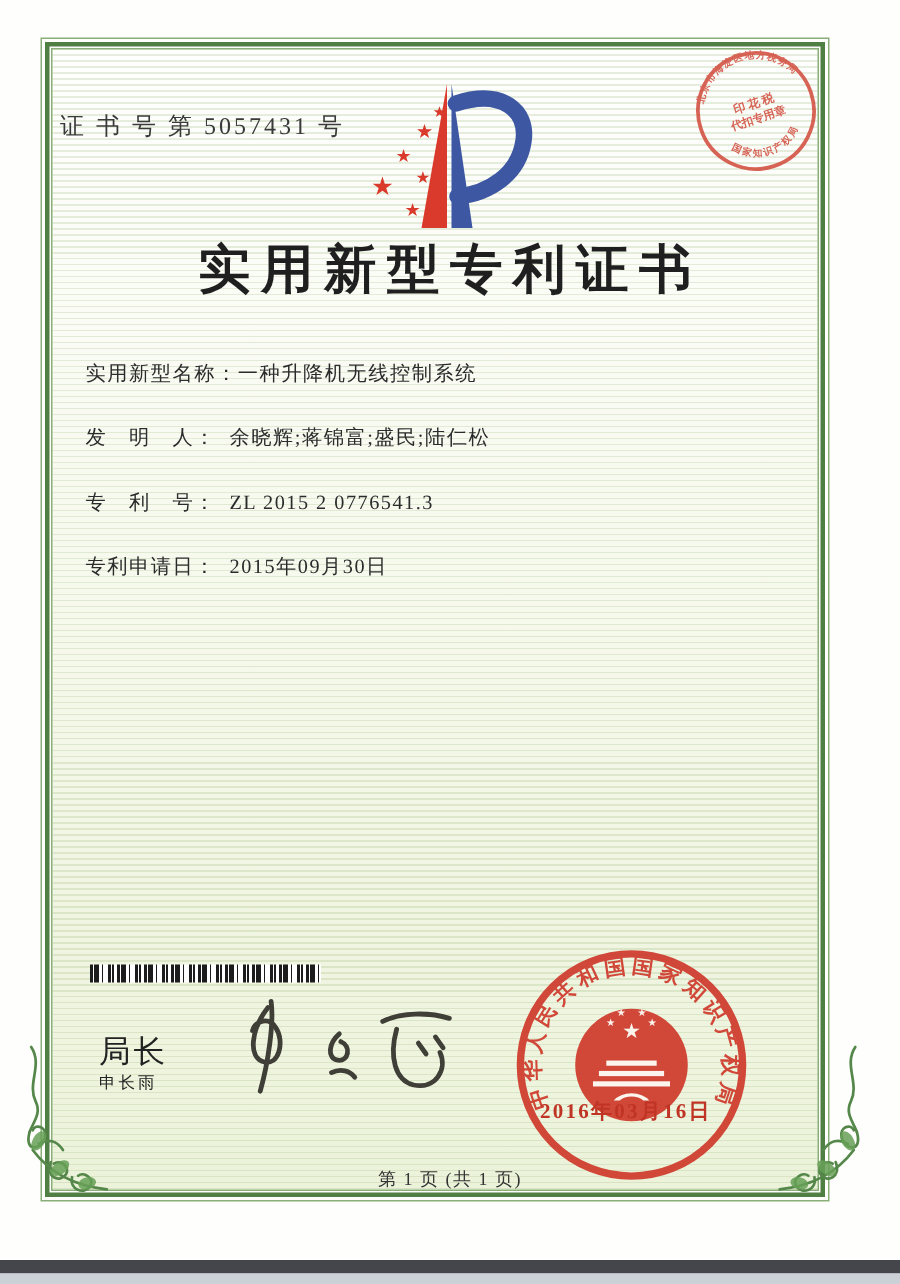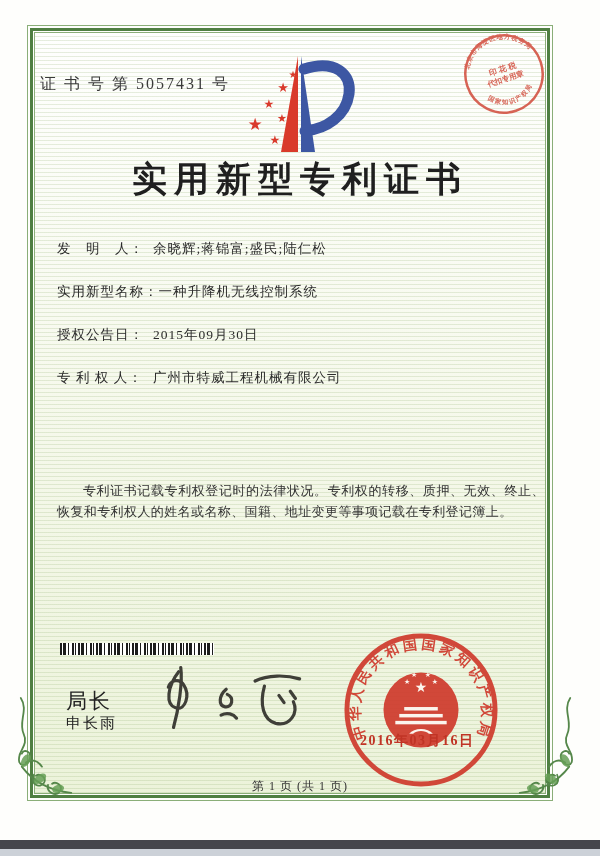--- a/index.html
+++ b/index.html
@@ -39,21 +39,21 @@
     text-align:justify;letter-spacing:.4px;}
 
   .barcode{position:absolute;left:60px;top:643px;width:154px;height:12px;
     background:repeating-linear-gradient(90deg,
       #1c1c1c 0 2px, #fff 2px 3px, #1c1c1c 3px 6px, #fff 6px 8px,
       #1c1c1c 8px 9px, #fff 9px 12px, #1c1c1c 12px 14px, #fff 14px 15px,
       #1c1c1c 15px 16px, #fff 16px 18px);}
 
   .signer-title{position:absolute;left:66px;top:687px;font-size:21px;color:#222;
     font-family:"Liberation Sans","DejaVu Sans",sans-serif;letter-spacing:2px;}
-  .signer-name{position:absolute;left:66px;top:714px;font-size:15px;color:#222;
+  .signer-name{position:absolute;left:66px;top:714px;font-size:11px;color:#222;
     font-family:"Liberation Sans","DejaVu Sans",sans-serif;letter-spacing:2px;}
   .signature{position:absolute;left:158px;top:660px;width:155px;height:75px;}
 
   .seal{position:absolute;left:342px;top:631px;width:158px;height:158px;opacity:.92;}
   .seal-date{position:absolute;left:360px;top:732px;font-size:14px;font-weight:bold;
     color:#c03425;letter-spacing:1.5px;z-index:5;}
 
   .stamp{position:absolute;left:462px;top:32px;width:84px;height:84px;
     transform:rotate(-18deg);opacity:.85;}
 
@@ -119,35 +119,34 @@
       <text x="57" y="70" font-size="11">★</text>
       <text x="30" y="78" font-size="17">★</text>
       <text x="50" y="92" font-size="12">★</text>
     </g>
   </svg>
 
   <div class="title">实用新型专利证书</div>
 
   <div class="fields">
     <div class="field-row">
+      <span class="field-label">实用新型名称：</span><span class="field-value">一种升降机无线控制系统</span>
+    </div>
+    <div class="field-row">
       <span class="field-label">发　明　人：</span><span class="field-value">余晓辉;蒋锦富;盛民;陆仁松</span>
     </div>
     <div class="field-row">
-      <span class="field-label">实用新型名称：</span><span class="field-value">一种升降机无线控制系统</span>
-    </div>
-    <div class="field-row">
-      <span class="field-label">授权公告日：</span><span class="field-value">2015年09月30日</span>
-    </div>
-    <div class="field-row">
-      <span class="field-label">专 利 权 人：</span><span class="field-value">广州市特威工程机械有限公司</span>
+      <span class="field-label">专　利　号：</span><span class="field-value">ZL 2015 2 0776541.3</span>
+    </div>
+    <div class="field-row">
+      <span class="field-label">专利申请日：</span><span class="field-value">2015年09月30日</span>
     </div>
   </div>
 
   <div class="paragraphs">
-    <p>专利证书记载专利权登记时的法律状况。专利权的转移、质押、无效、终止、恢复和专利权人的姓名或名称、国籍、地址变更等事项记载在专利登记簿上。</p>
   </div>
 
   <div class="barcode"></div>
 
   <div class="signer-title">局长</div>
   <div class="signer-name">申长雨</div>
 
   <svg class="signature" viewBox="0 0 150 70">
     <g stroke="#3f3f38" stroke-width="3.1" fill="none" stroke-linecap="round" stroke-linejoin="round">
       <path d="M20,10 C9,24 7,42 17,45 C27,48 31,32 25,23 C21,16 12,18 10,25"></path>

